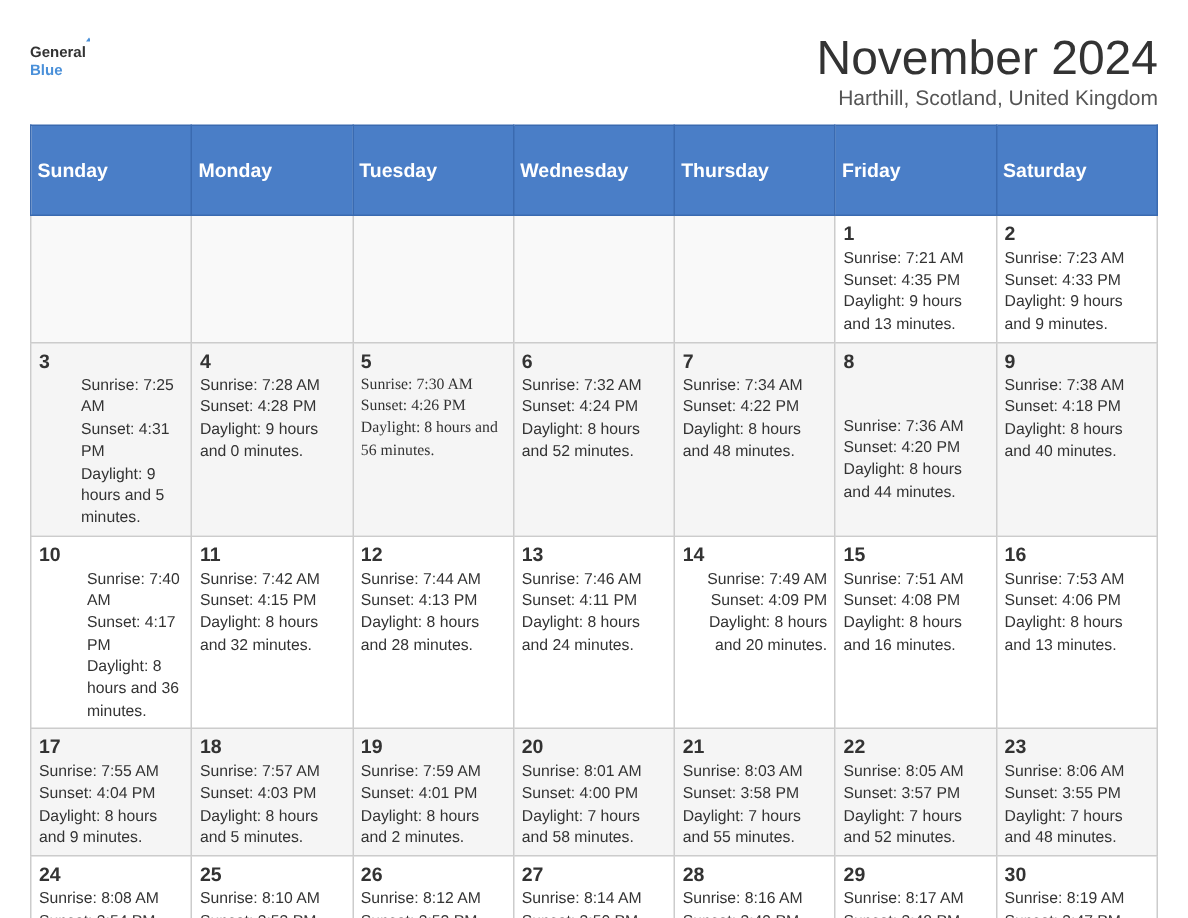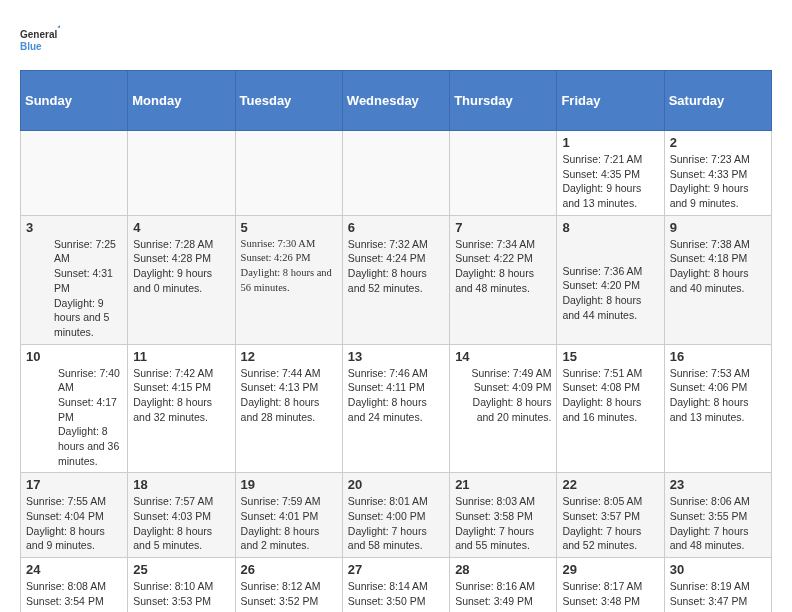--- a/index.html
+++ b/index.html
@@ -79,20 +79,22 @@
 
 <div class="header">
   <div class="logo">
     <svg width="40" height="40" viewBox="0 0 60 45">
       <text x="0" y="20" font-size="15" font-weight="bold" font-family="Arial" fill="#333">General</text>
       <text x="0" y="38" font-size="15" font-weight="bold" font-family="Arial" fill="#4a90d9">Blue</text>
       <polygon points="56,4 62,4 59,0" fill="#4a90d9"></polygon>
     </svg>
   </div>
   <div class="title-block">
+    <div class="month-title">November 2024</div>
+    <div class="location">Harthill, Scotland, United Kingdom</div>
   </div>
 </div>
 
 <table>
   <thead>
     <tr>
     <th>Sunday</th>
         <th>Monday</th>
         <th>Tuesday</th>
         <th>Wednesday</th>

